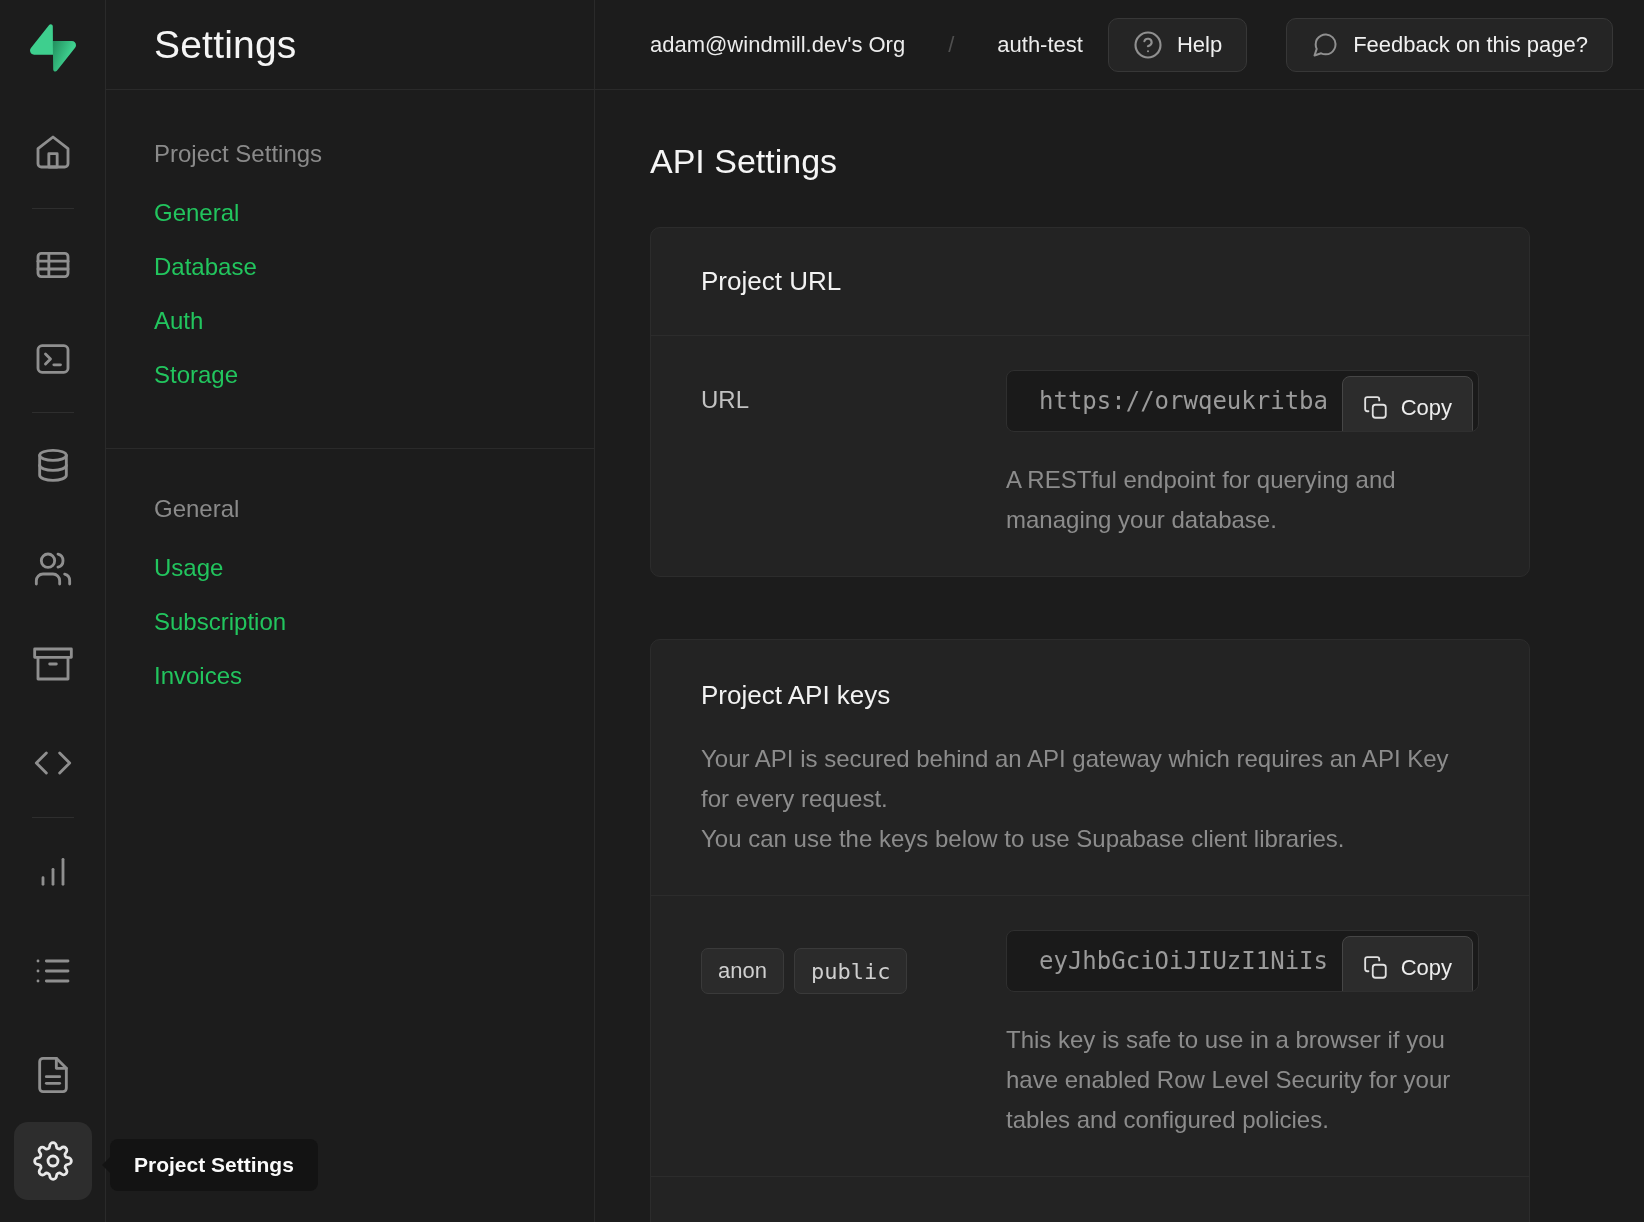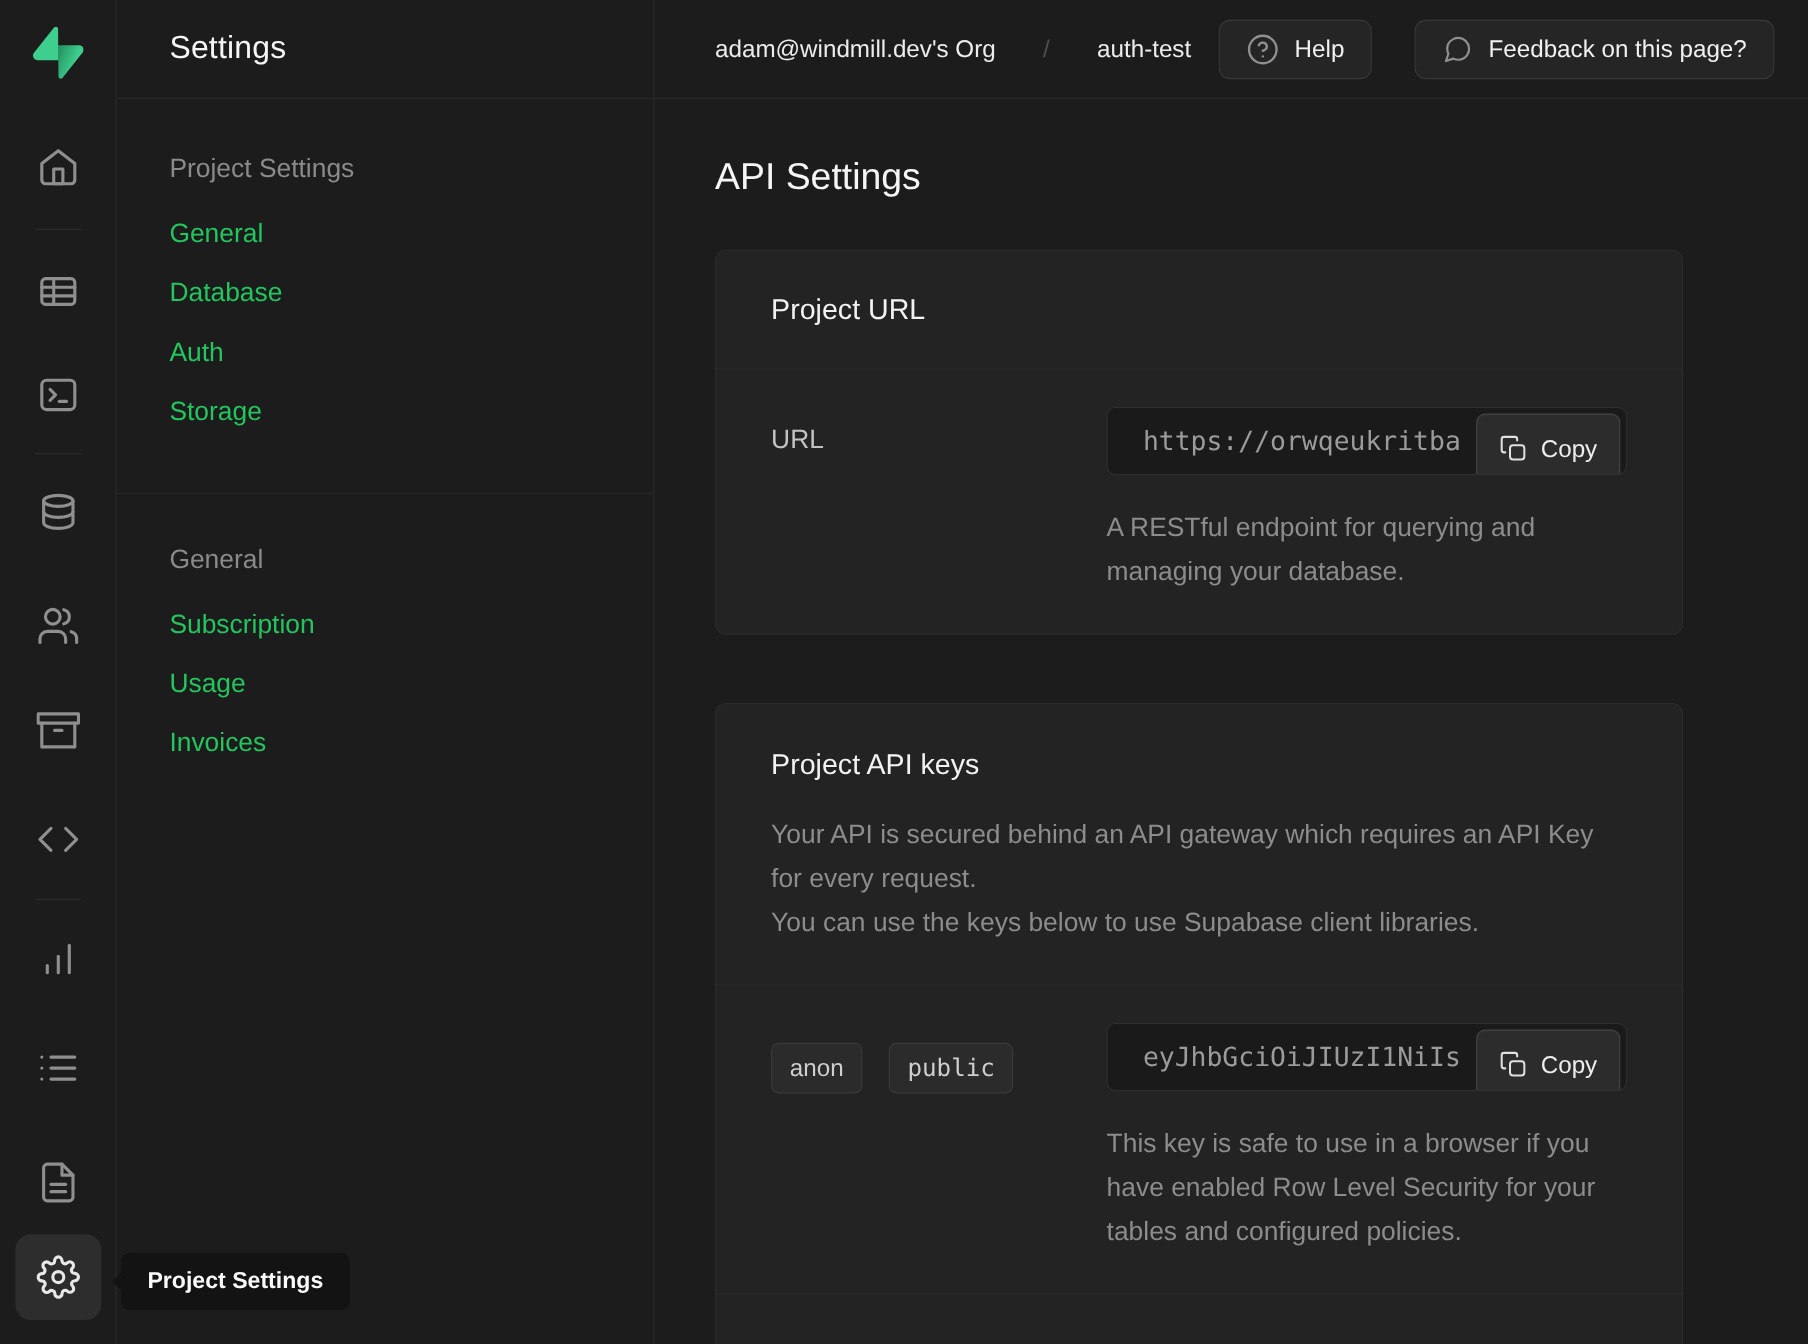--- a/index.html
+++ b/index.html
@@ -42,21 +42,21 @@
     content:""; position:absolute; left:-8px; top:50%; transform:translateY(-50%);
     border:8px solid transparent; border-right-color:#131313; border-left:none;
   }
 
   
   .sidebar { width:489px; flex:0 0 489px; border-right:1px solid #2a2a2a; display:flex; flex-direction:column; }
   .sidebar-header {
     height:90px; flex:0 0 90px; border-bottom:1px solid #2a2a2a;
     display:flex; align-items:center; padding-left:48px;
   }
-  .sidebar-title { font-size:29px; font-weight:500; color:#f5f5f5; letter-spacing:.2px; }
+  .sidebar-title { font-size:39px; font-weight:500; color:#f5f5f5; letter-spacing:.2px; }
   .side-nav { padding-top:50px; }
   .side-heading { color:#8a8a8a; font-size:24px; padding-left:48px; height:30px; margin-bottom:16px; }
   .side-item {
     height:54px; display:flex; align-items:center; padding-left:48px;
     color:#22c55e; font-size:24px; cursor:pointer;
   }
   .side-item.active {
     margin:0 24px; padding-left:24px; background:#2e2e2e; border-radius:8px;
     color:#ffffff; font-weight:700;
   }
@@ -93,21 +93,21 @@
   }
   .card-title { font-size:26px; font-weight:500; color:#f2f2f2; }
 
   .card-header-block { padding:40px 50px 36px; border-bottom:1px solid #2c2c2c; }
   .card-header-block .card-title { display:block; margin-bottom:28px; }
   .card-desc { color:#8c8c8c; font-size:24px; line-height:40px; max-width:800px; }
 
   .field-row { display:flex; padding:34px 50px 36px;justify-content:flex-end; }
   .field-label-col { width:305px; flex:0 0 305px; padding-top:16px; }
   .field-label { color:#c2c2c2; font-size:24px; }
-  .badges { display:flex; gap:24px; padding-top:2px; }
+  .badges { display:flex; gap:10px; padding-top:2px; }
   .badge {
     height:46px; display:inline-flex; align-items:center; padding:0 16px;
     background:#2b2b2b; border:1px solid #3a3a3a; border-radius:7px;
     color:#cfcfcf; font-size:22px;
   }
   .badge.mono { font-family:"DejaVu Sans Mono", monospace; }
   .field-value-col { flex:1; min-width:0; }
   .input-wrap {
     position:relative; height:62px; background:#1a1a1a;
     border:1px solid #2f2f2f; border-radius:8px;
@@ -246,22 +246,22 @@
       <span class="sidebar-title">Settings</span>
     </div>
     <div class="side-nav">
       <div class="side-heading">Project Settings</div>
       <div class="side-item">General</div>
       <div class="side-item">Database</div>
       <div class="side-item">Auth</div>
       <div class="side-item">Storage</div>
       <div class="side-sep"></div>
       <div class="side-heading billing">General</div>
+      <div class="side-item">Usage</div>
       <div class="side-item">Subscription</div>
-      <div class="side-item">Usage</div>
       <div class="side-item">Invoices</div>
     </div>
   </div>
 
   <div class="content">
     <div class="topbar">
       <span class="crumb">adam@windmill.dev's Org</span>
       <span class="crumb-sep">/</span>
       <span class="crumb">auth-test</span>
       <div class="tb-btn help">

